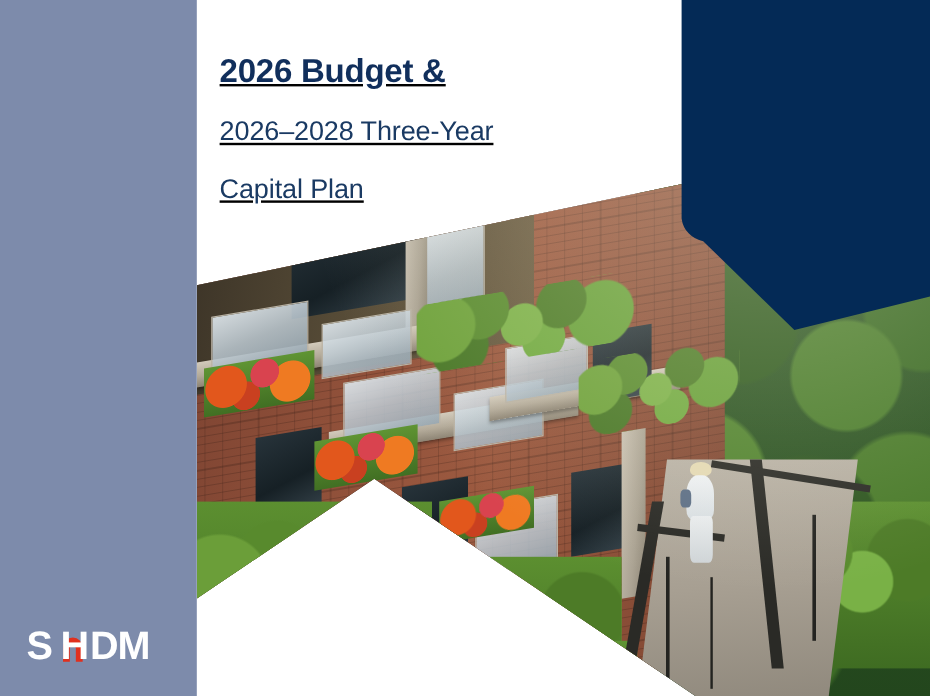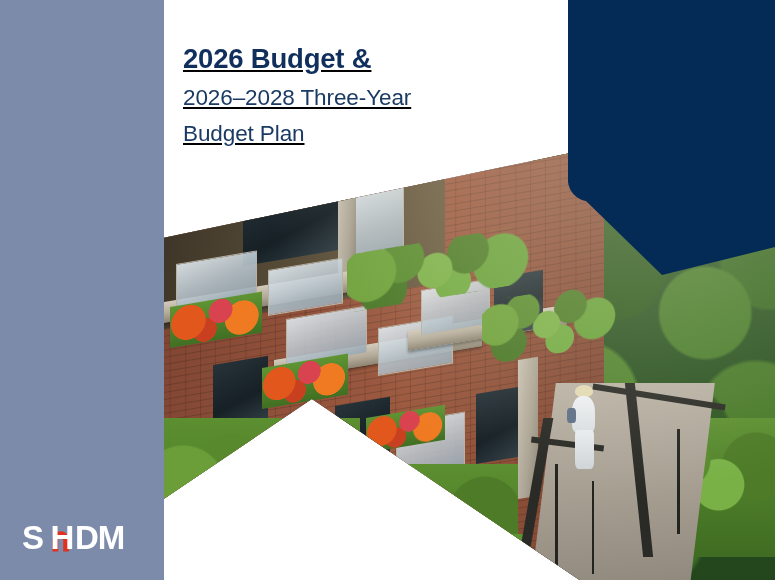--- a/index.html
+++ b/index.html
@@ -282,21 +282,21 @@
     letter-spacing: -0.2px;
     line-height: 1.38;
     margin: 0 0 4px 0;
   }
   .title-sub1, .title-sub2 {
     font-size: 22.5px;
     font-weight: 400;
     color: #1a3a63;
     letter-spacing: -0.1px;
     line-height: 1.42;
-    margin: 4px 0 4px 0;
+    margin: 16px 0 4px 0;
   }
 </style>
 </head>
 <body>
 
 <div id="cover">
 
   <div class="photo-wrap">
     <div class="photo">
 
@@ -376,16 +376,16 @@
       </g>
       <text x="0" y="31" font-family="'Liberation Sans', sans-serif" font-size="33" font-weight="700" fill="#ffffff" letter-spacing="-1">S</text>
       <text x="28.5" y="31" font-family="'Liberation Sans', sans-serif" font-size="33" font-weight="700" fill="#ffffff" letter-spacing="-1">H</text>
       <text x="53" y="31" font-family="'Liberation Sans', sans-serif" font-size="33" font-weight="700" fill="#ffffff" letter-spacing="-1">DM</text>
     </svg>
   </div>
 
   <div class="titles">
     <div class="title-main">2026 Budget &amp;</div>
     <div class="title-sub1">2026–2028 Three-Year</div>
-    <div class="title-sub2">Budget Plan</div>
+    <div class="title-sub2">Capital Plan</div>
   </div>
 
 </div>
 
 </body></html>

